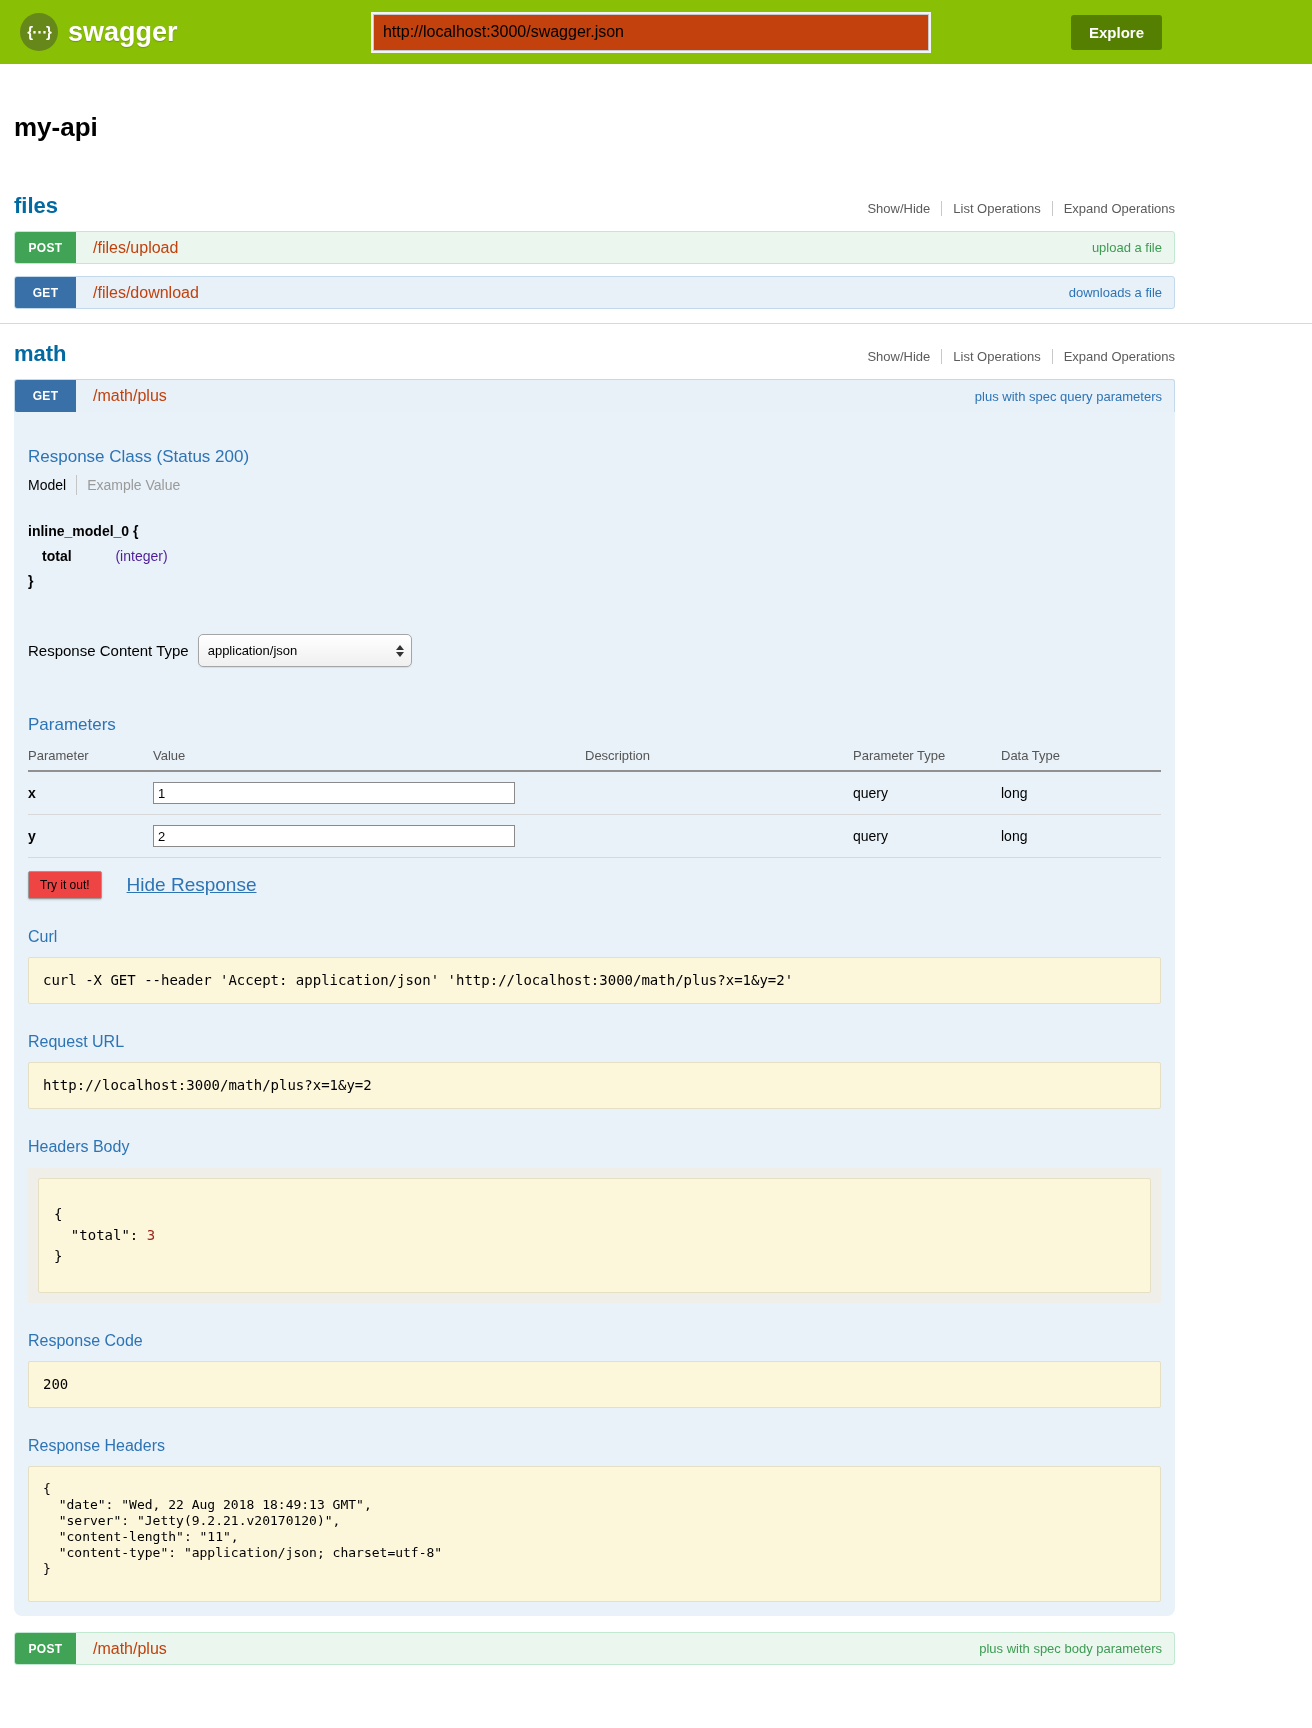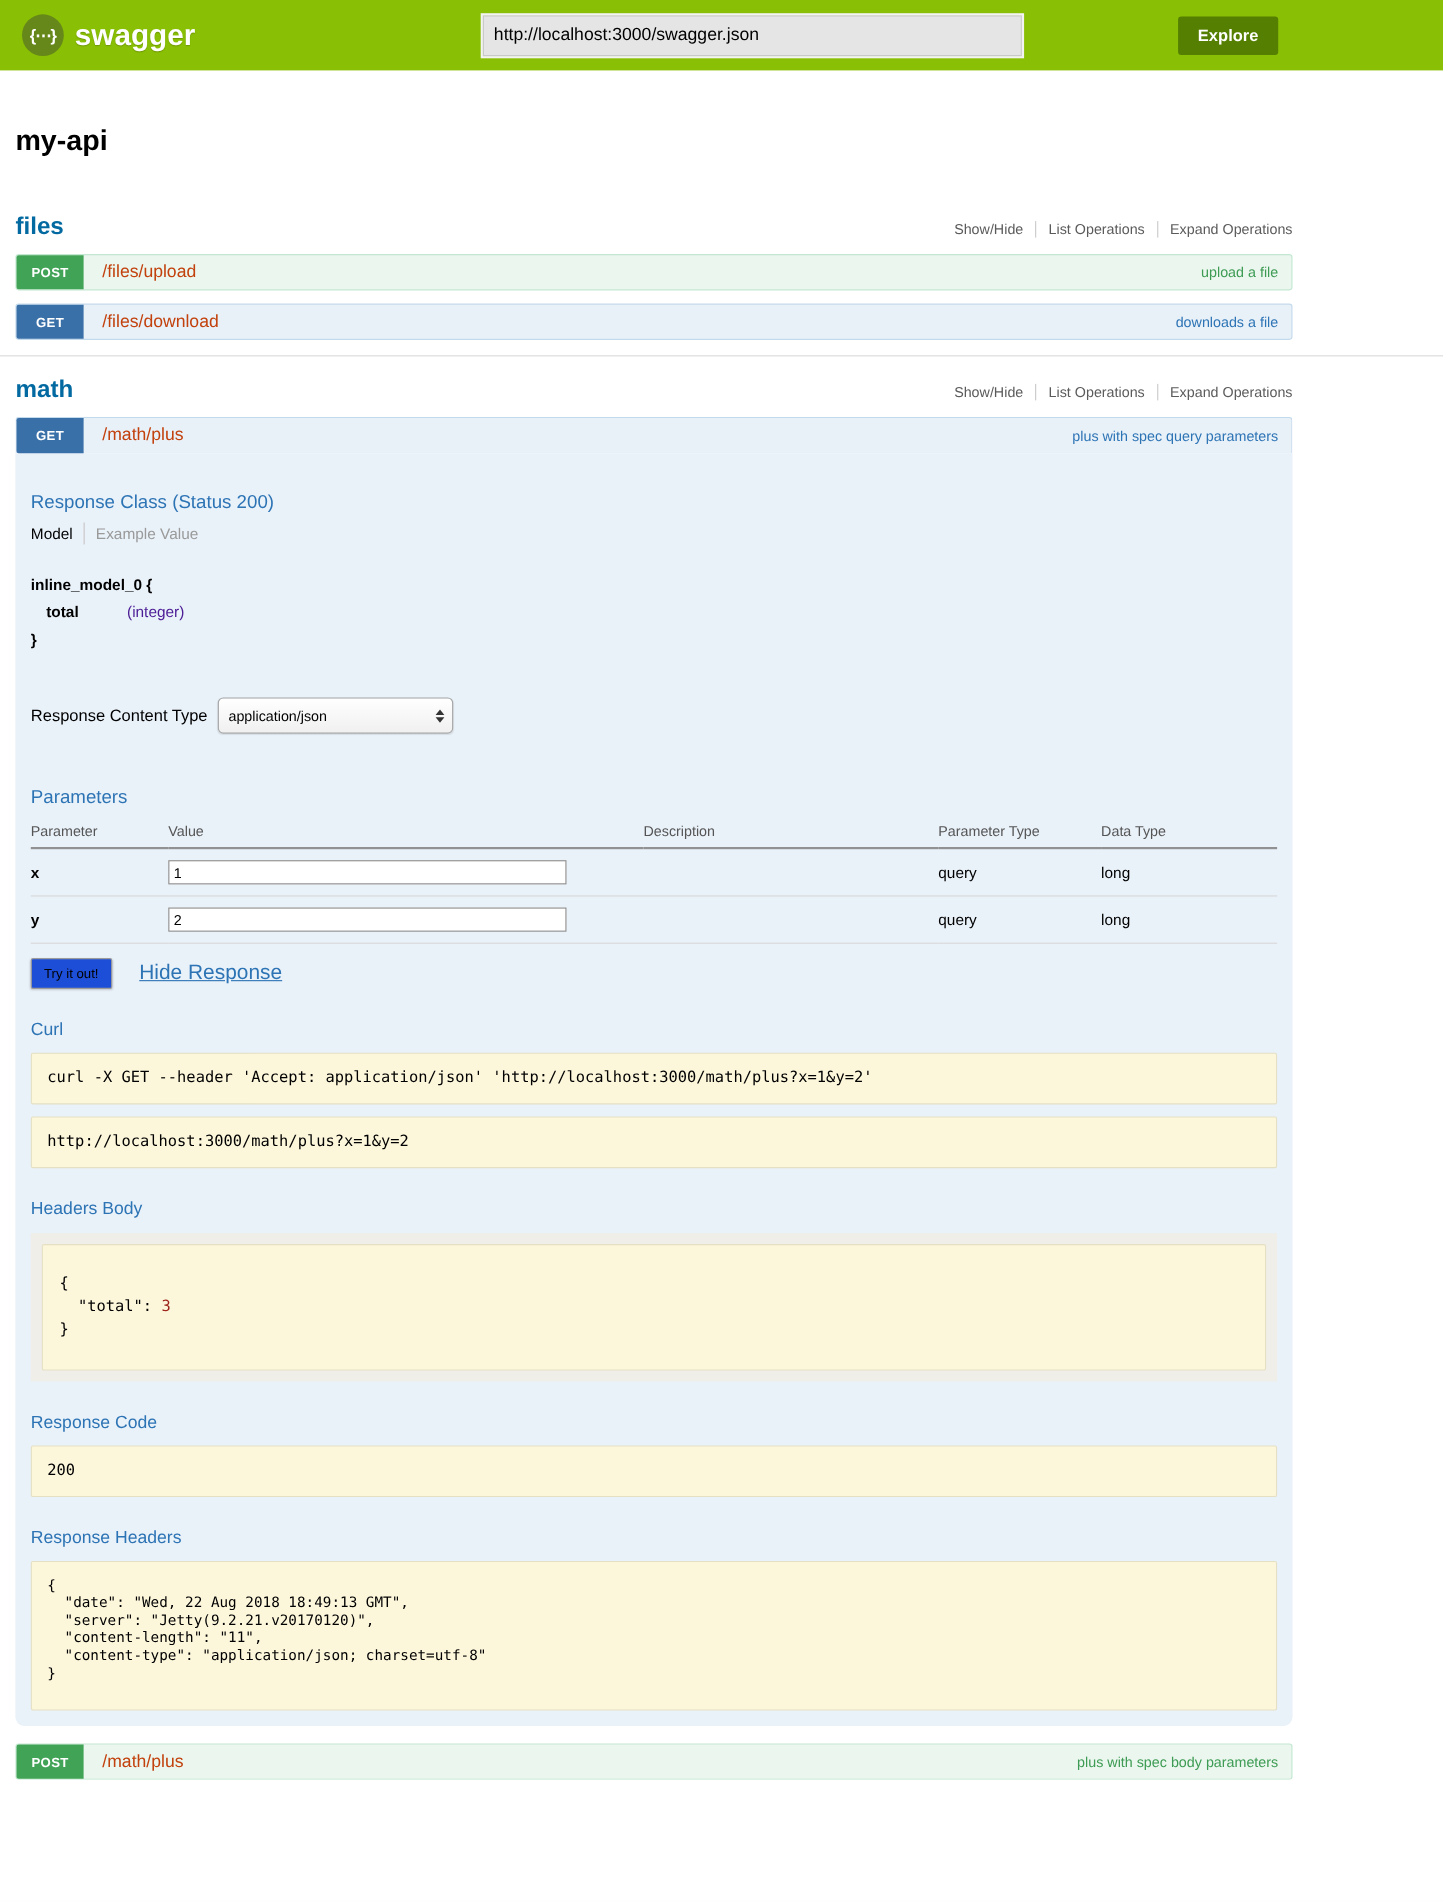--- a/index.html
+++ b/index.html
@@ -10,21 +10,21 @@
     --content-bg:#e9f1f9; --snippet-bg:#fcf6db; --snippet-border:#e5e0c3;
     --blue-heading:#2d74b5;
   }
   *{box-sizing:border-box;}
   body{margin:0;background:#fff;color:#000;font-family:"Liberation Sans",sans-serif;}
   
   .topbar{height:64px;background:var(--header-bg);display:flex;align-items:center;padding:0 150px 0 20px;}
   .brand{display:flex;align-items:center;gap:10px;text-decoration:none;}
   .brand-icon{width:38px;height:38px;border-radius:50%;background:#66881a;color:#fff;display:flex;align-items:center;justify-content:center;font-size:15px;font-weight:bold;letter-spacing:-1px;}
   .brand-name{color:#fff;font-size:27px;font-weight:bold;text-shadow:0 1px 1px rgba(0,0,0,.2);}
-  .url-input{margin-left:auto;width:490px;height:37px;border:1px solid #c9c9c9;outline:2px solid #f3f3f3;background:#e5e5e5;font-size:16px;padding:0 9px;font-family:"Liberation Sans",sans-serif;}
+  .url-input{margin-left:auto;width:556px;height:37px;border:1px solid #c9c9c9;outline:2px solid #f3f3f3;background:#c2410c;font-size:16px;padding:0 9px;font-family:"Liberation Sans",sans-serif;}
   .explore-btn{margin-left:142px;background:var(--explore-bg);color:#fff;border:none;border-radius:3px;font-size:15px;font-weight:bold;padding:9px 18px;cursor:pointer;font-family:"Liberation Sans",sans-serif;}
   
   .wrap{margin:0 137px 0 14px;}
   .api-title{font-size:26px;font-weight:bold;margin:48px 0 0 0;}
   .resource{margin-top:50px;}
   .resource-head{display:flex;align-items:baseline;}
   .resource-name{font-size:22px;font-weight:bold;color:#0369a1;margin:0;}
   .resource-links{margin-left:auto;display:flex;align-items:center;font-size:13px;}
   .resource-links .rlink{color:#5b5b5b;text-decoration:none;padding:0 11px;cursor:pointer;}
   .resource-links .rlink + .rlink{border-left:1px solid #c9c9c9;}
@@ -59,21 +59,21 @@
   .select-arrows{margin-left:auto;display:flex;flex-direction:column;align-items:center;gap:2px;}
   .tri-up{width:0;height:0;border-left:4px solid transparent;border-right:4px solid transparent;border-bottom:5px solid #333;}
   .tri-down{width:0;height:0;border-left:4px solid transparent;border-right:4px solid transparent;border-top:5px solid #333;}
   .params-title{margin-top:48px;}
   table.params{width:100%;border-collapse:collapse;margin-top:6px;}
   table.params th{text-align:left;font-weight:normal;color:#555;font-size:13px;padding:7px 0;border-bottom:2px solid #919191;}
   table.params td{padding:10px 0;border-bottom:1px solid #d8d8d8;font-size:14px;vertical-align:middle;}
   td.param-name{font-weight:bold;}
   .param-input{width:362px;height:22px;border:1px solid #8a8a8a;font-size:13px;padding:1px 4px;font-family:"Liberation Sans",sans-serif;}
   .try-row{margin-top:13px;display:flex;align-items:center;}
-  .try-btn{background:#1d4ed8;border:1px solid #9a9a9a;border-radius:2px;font-size:12px;padding:6px 11px;cursor:pointer;box-shadow:0 1px 2px rgba(0,0,0,.18);font-family:"Liberation Sans",sans-serif;}
+  .try-btn{background:#ef4444;border:1px solid #9a9a9a;border-radius:2px;font-size:12px;padding:6px 11px;cursor:pointer;box-shadow:0 1px 2px rgba(0,0,0,.18);font-family:"Liberation Sans",sans-serif;}
   .hide-response{margin-left:25px;color:var(--blue-heading);font-size:19px;text-decoration:underline;cursor:pointer;}
   .sub-h{margin-top:29px;font-size:16px;}
   pre.snippet{background:var(--snippet-bg);border:1px solid var(--snippet-border);border-radius:2px;margin:11px 0 0 0;padding:12px 14px;font-family:"DejaVu Sans Mono","Liberation Mono",monospace;font-size:14px;line-height:21px;white-space:pre-wrap;word-break:break-all;color:#000;}
   .rb-wrap{background:#efeee9;padding:10px;margin-top:12px;}
   .rb-wrap pre.snippet{margin:0;padding:25px 15px;}
   .json-num{color:#9d261d;}
   pre.headers{font-size:13px;line-height:16px;padding:14px 14px 24px 14px;}
 </style>
 </head>
 <body>
@@ -201,20 +201,21 @@
       </table>
 
       <div class="try-row">
         <button class="try-btn">Try it out!</button>
         <a class="hide-response">Hide Response</a>
       </div>
 
       <h3 class="blue-h sub-h">Curl</h3>
       <pre class="snippet">curl -X GET --header 'Accept: application/json' 'http://localhost:3000/math/plus?x=1&amp;y=2'</pre>
 
+      <h3 class="blue-h sub-h">Request URL</h3>
       <pre class="snippet">http://localhost:3000/math/plus?x=1&amp;y=2</pre>
 
       <h3 class="blue-h sub-h">Headers Body</h3>
       <div class="rb-wrap">
           <pre class="snippet"><span>{</span>
   <span class="json-key">"total":</span> <span class="json-num">3</span>
 <span>}</span></pre>
         </div>
 
       <h3 class="blue-h sub-h">Response Code</h3>

